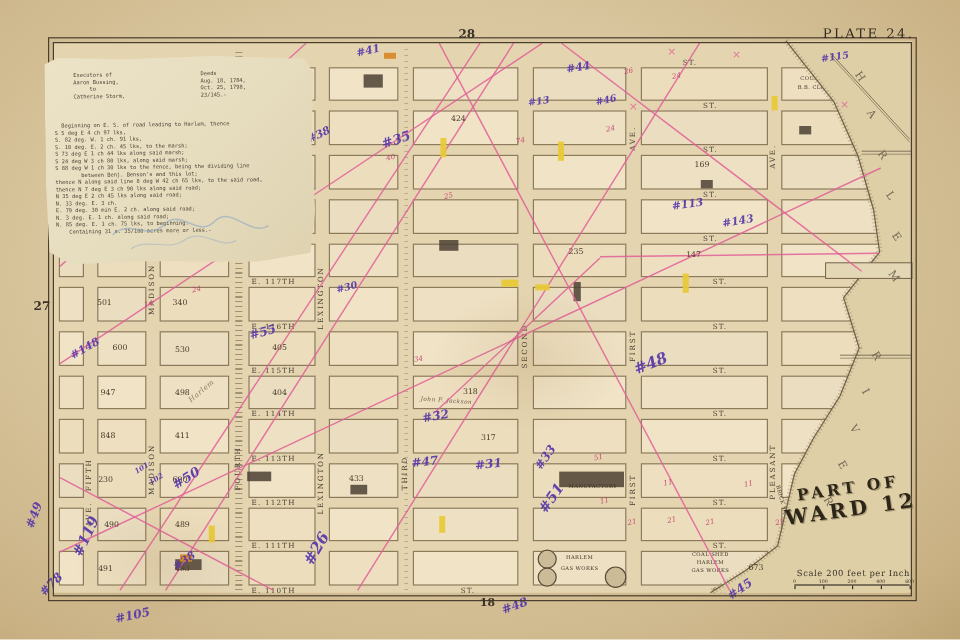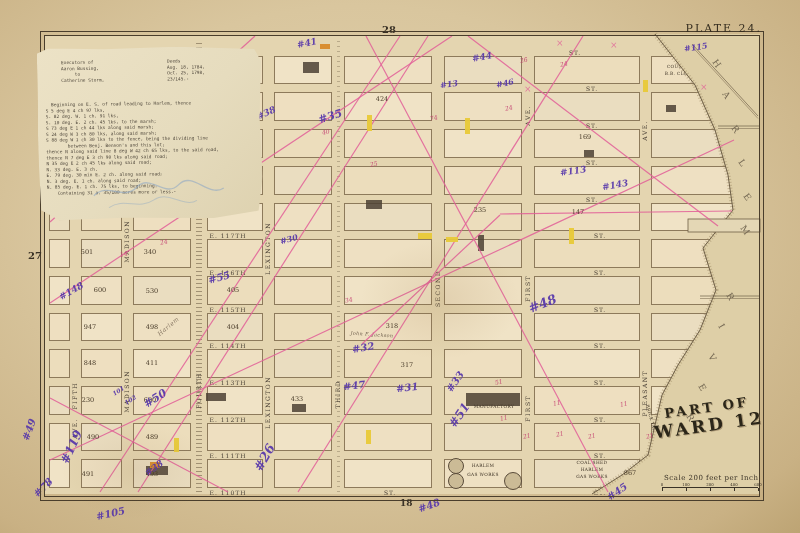--- a/index.html
+++ b/index.html
@@ -282,21 +282,21 @@
       <div class=" bnum" style="left: 152px; top: 474px; position: absolute;">493</div>
       <div class=" bnum" style="left: 233px; top: 290px; position: absolute;">405</div>
       <div class=" bnum" style="left: 233px; top: 327px; position: absolute;">404</div>
       <div class=" bnum" style="left: 297px; top: 399px; position: absolute;">433</div>
       <div class=" bnum" style="left: 392px; top: 326px; position: absolute;">318</div>
       <div class=" bnum" style="left: 385px; top: 365px; position: absolute; margin-left: 22px;">317</div>
       <div class=" bnum" style="left: 382px; top: 99px; position: absolute;">424</div>
       <div class=" bnum" style="left: 585px; top: 137px; position: absolute;">169</div>
       <div class=" bnum" style="left: 480px; top: 210px; position: absolute;">235</div>
       <div class=" bnum" style="left: 578px; top: 212px; position: absolute;">147</div>
-      <div class=" bnum" style="left: 630px; top: 473px; position: absolute;">867</div>
+      <div class=" bnum" style="left: 630px; top: 473px; position: absolute;">673</div>
       <div class=" rednote" style="left: 160px; top: 238px; position: absolute; transform: rotate(-12deg);">24</div>
       <div class=" rednote" style="left: 120px; top: 250px; position: absolute; transform: rotate(-12deg);">14</div>
       <div class=" rednote" style="left: 345px; top: 296px; position: absolute; transform: rotate(-12deg);">34</div>
       <div class=" rednote" style="left: 505px; top: 104px; position: absolute; transform: rotate(-12deg);">24</div>
       <div class=" rednote" style="left: 520px; top: 56px; position: absolute; transform: rotate(-12deg);">26</div>
       <div class=" rednote" style="left: 560px; top: 60px; position: absolute; transform: rotate(-12deg);">24</div>
       <div class=" rednote" style="left: 430px; top: 114px; position: absolute; transform: rotate(-12deg);">74</div>
       <div class=" rednote" style="left: 495px; top: 378px; position: absolute; transform: rotate(-12deg);">51</div>
       <div class=" rednote" style="left: 523px; top: 432px; position: absolute; transform: rotate(-12deg);">21</div>
       <div class=" rednote" style="left: 556px; top: 430px; position: absolute; transform: rotate(-12deg);">21</div>

